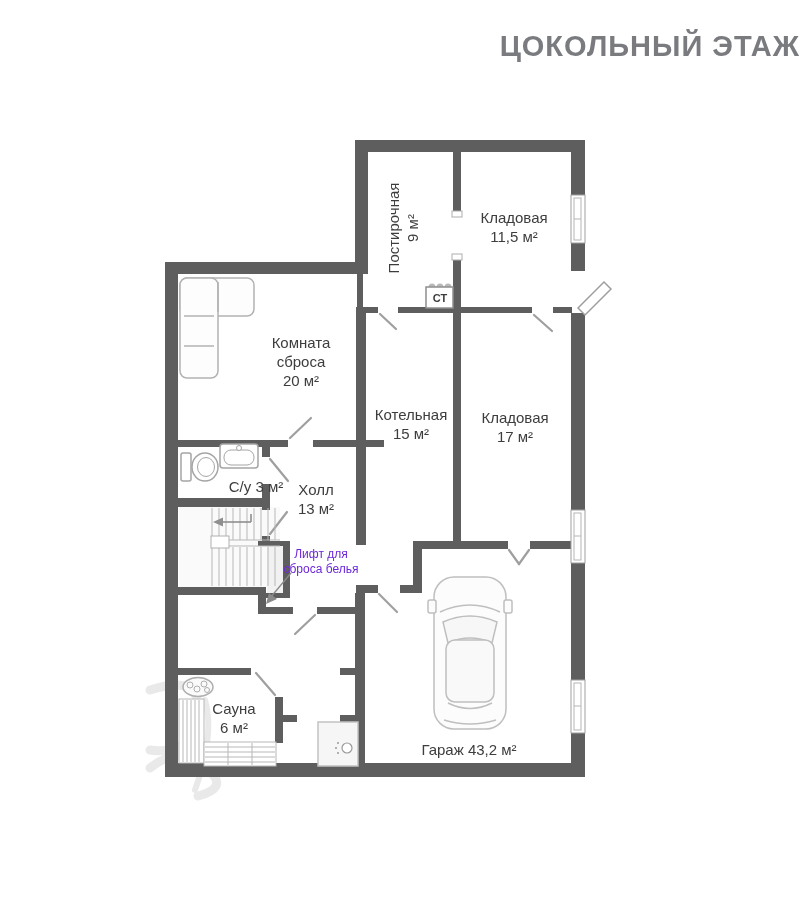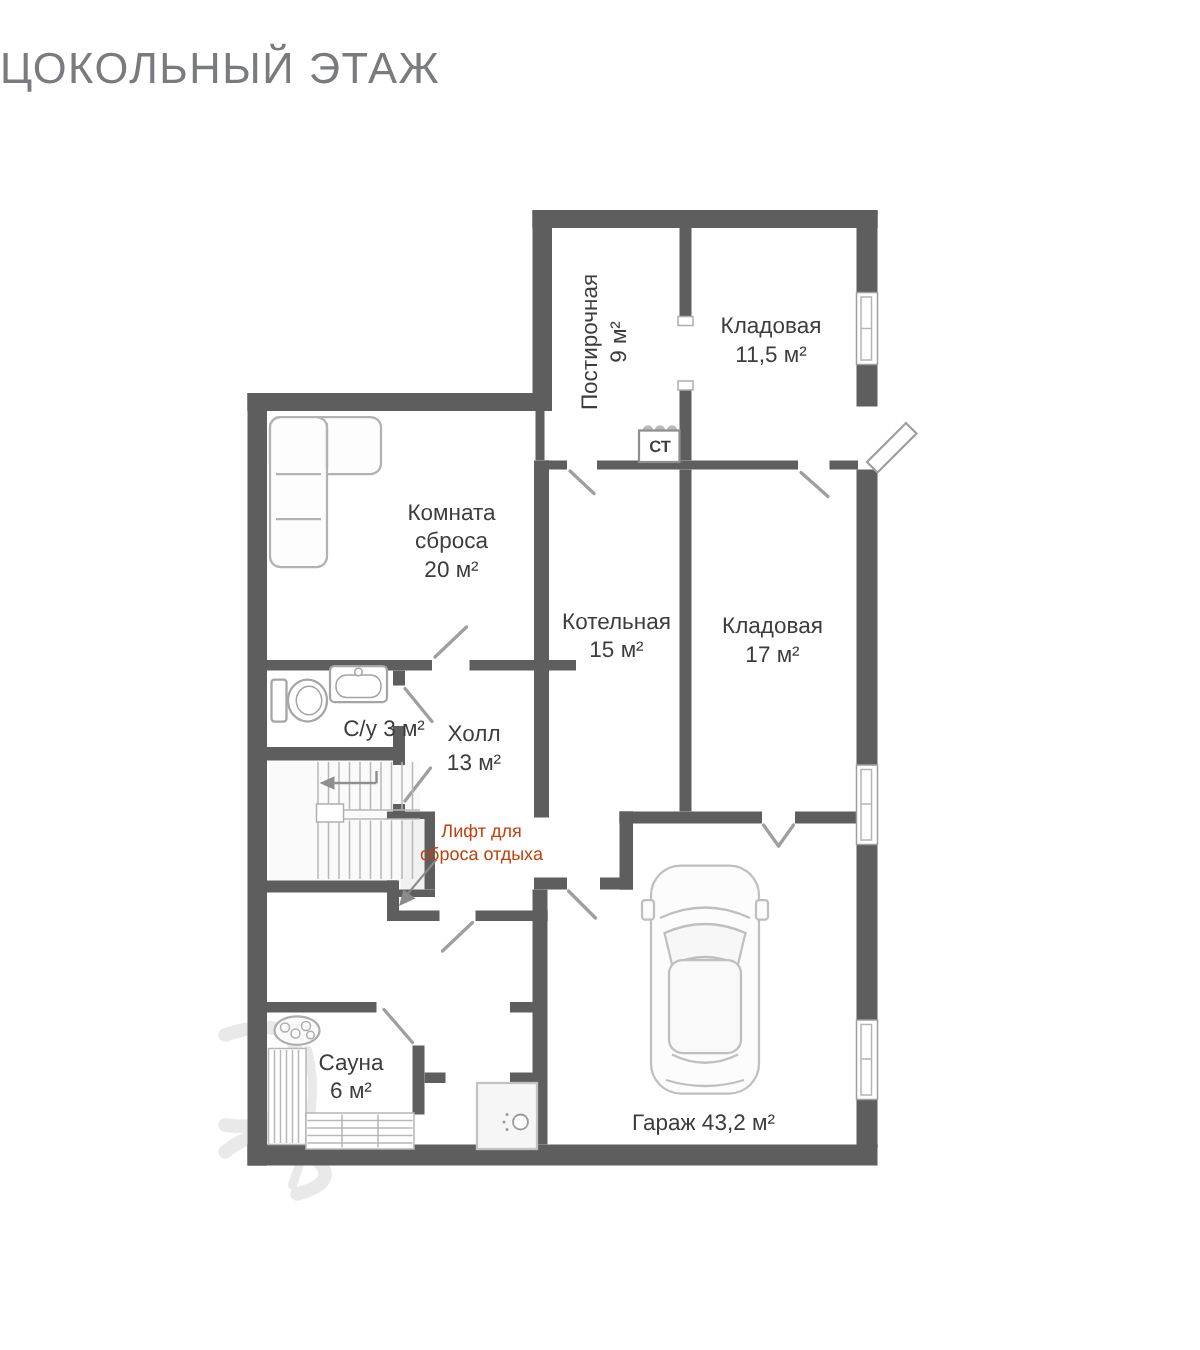--- a/index.html
+++ b/index.html
@@ -1,25 +1,25 @@
 <!DOCTYPE html>
 <html><head>
 <meta charset="utf-8">
 <style>
   html,body{margin:0;padding:0;background:#fff;}
   .stage{position:relative;width:800px;height:900px;background:#ffffff;overflow:hidden;
          font-family:"Liberation Sans",sans-serif;}
-  .title{position:absolute;top:30px;left:0;width:800px;text-align:left;
-         font-size:29px;letter-spacing:1px;color:#797b7f;}
+  .title{position:absolute;top:30px;left:0;width:800px;text-align:right;
+         font-size:29px;letter-spacing:1px;color:#797b7f;font-weight:bold;}
   .plan{position:absolute;inset:0;}
   .plan svg{position:absolute;left:0;top:0;}
   .rl{position:absolute;transform:translate(-50%,-50%);text-align:center;
       font-size:15px;line-height:19px;color:#3d3d3d;white-space:nowrap;}
   .rl.rot{transform:translate(-50%,-50%) rotate(-90deg);}
-  .rl.small{font-size:12px;line-height:15px;color:#c2410c;}
+  .rl.small{font-size:12px;line-height:15px;color:#6d28d9;}
   .rl.ct{font-size:11px;font-weight:700;line-height:12px;color:#3d3d3d;}
 </style>
 </head>
 <body>
 
 <div class="stage">
   <div class="title">ЦОКОЛЬНЫЙ ЭТАЖ</div>
 
   <div class="plan">
     <svg width="800" height="900" viewBox="0 0 800 900">
@@ -246,21 +246,21 @@
     </div>
     <div class="rl" style="left:236px;top:486px;margin-left:20px;">
       <div>С/у 3 м²</div>
     </div>
     <div class="rl" style="left:316px;top:499px;">
       <div>Холл</div>
       <div>13 м²</div>
     </div>
     <div class="rl small" style="left:321px;top:562px;">
       <div>Лифт для</div>
-      <div>сброса отдыха</div>
+      <div>сброса белья</div>
     </div>
     <div class="rl" style="left:234px;top:718px;">
       <div>Сауна</div>
       <div>6 м²</div>
     </div>
     <div class="rl" style="left:469px;top:749px;">
       <div>Гараж 43,2 м²</div>
     </div>
     <div class="rl ct" style="left:440px;top:298px;text-align:center;">
       <div>СТ</div>

